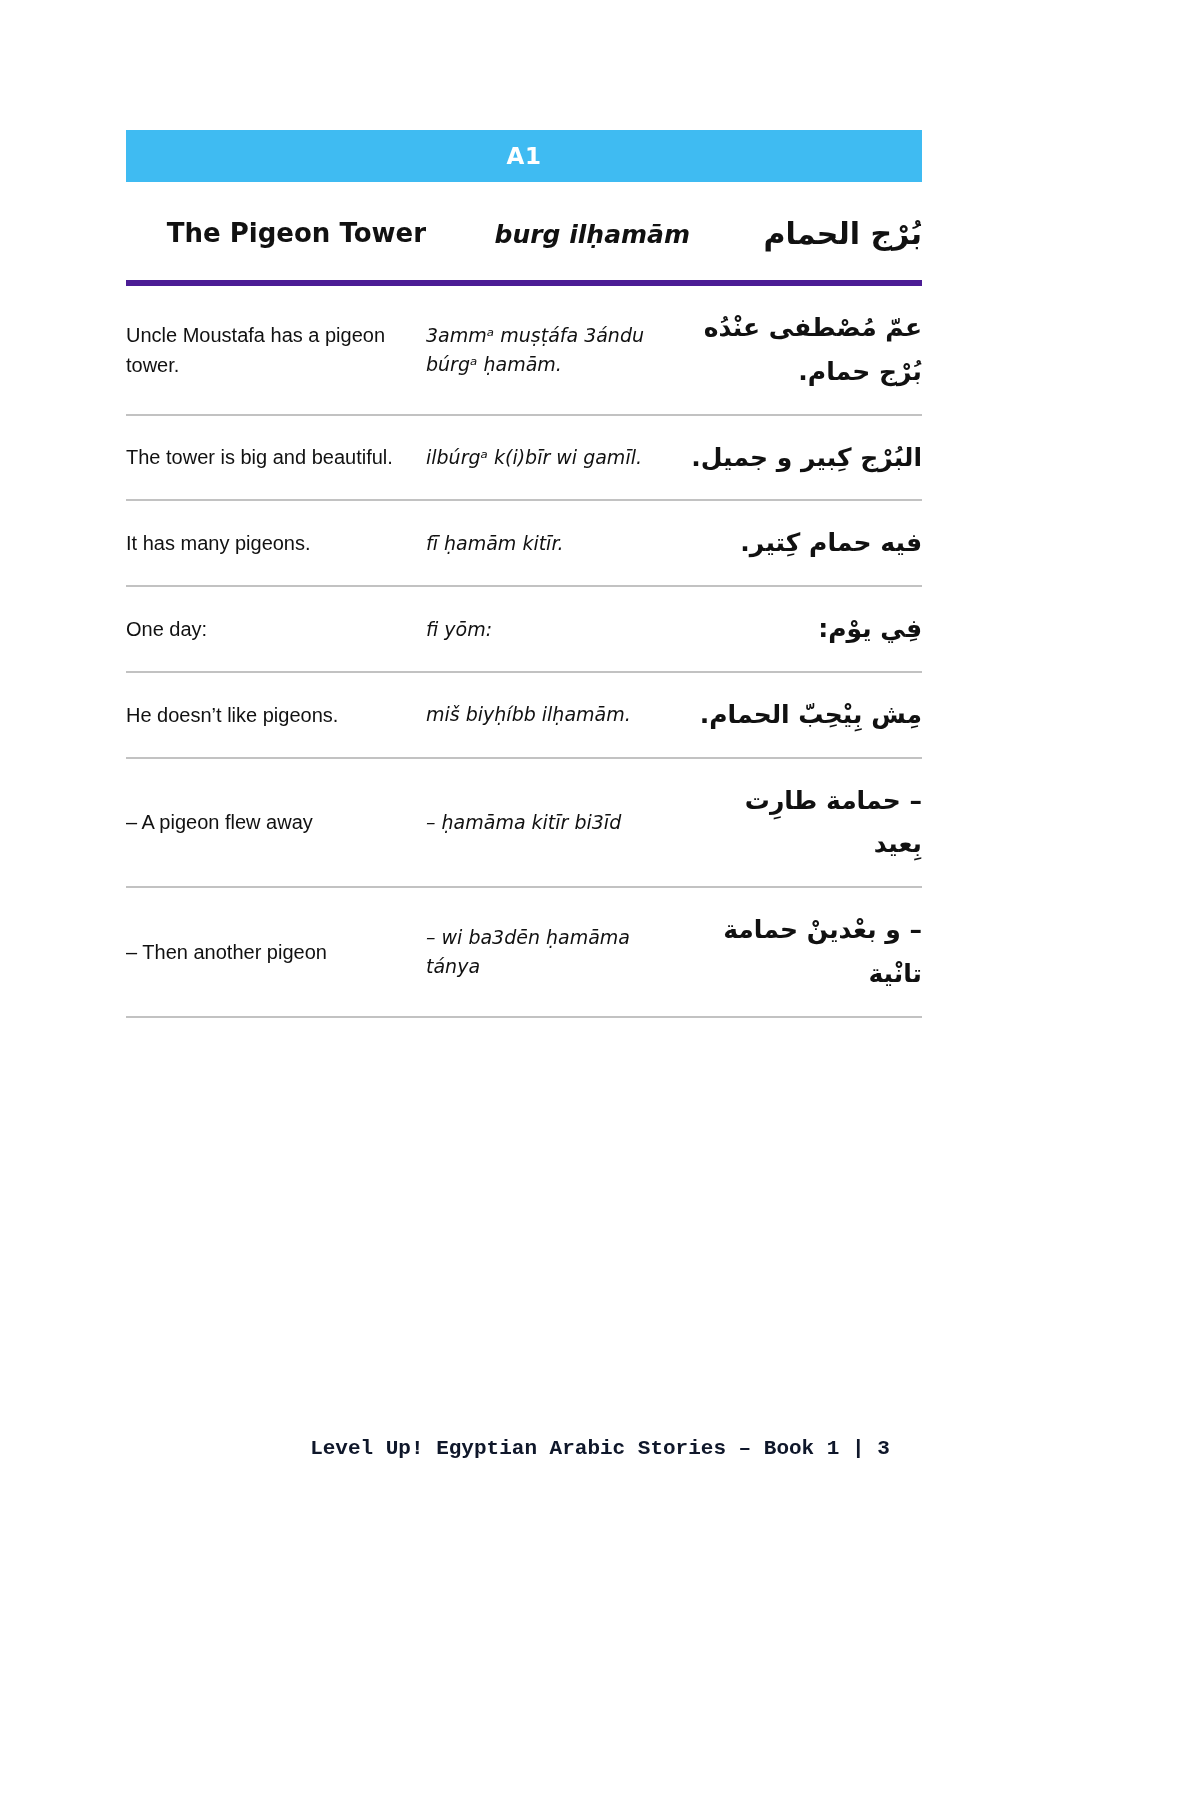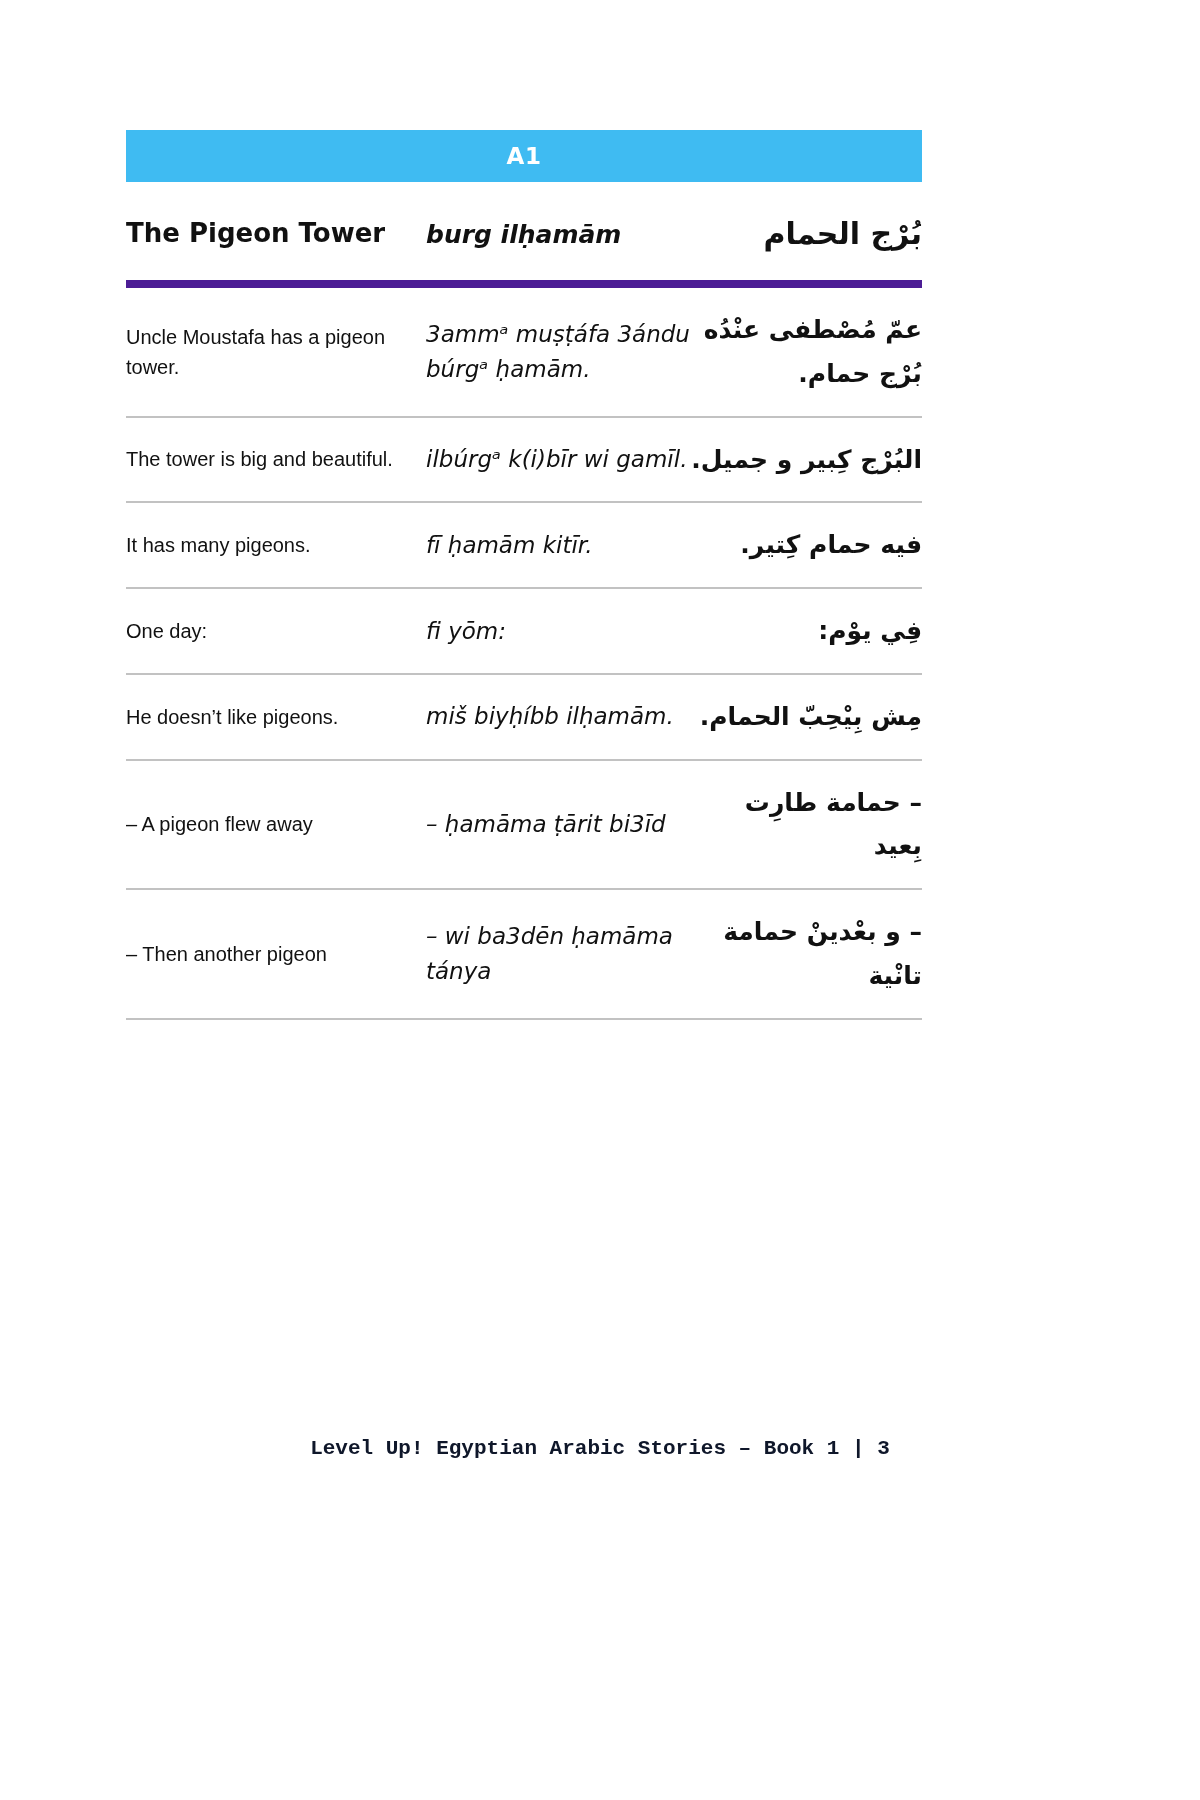--- a/index.html
+++ b/index.html
@@ -53,21 +53,22 @@
     vertical-align: middle;
     padding: 0;
   }
   .col-en   { width: 300px; }
   .col-tr   { width: 264px; }
   .col-ar   { width: 232px; }
 
   
   .title-row td {
     padding: 14px 0 22px 0;
-    border-bottom: 8px solid #4c1d95;
+    border-bottom: 6px solid #4c1d95;
+    text-align: right;
   }
   .title-en {
     font-family: "DejaVu Sans", sans-serif;
     font-weight: bold;
     font-size: 26px;
     line-height: 1.45;
     color: #111111;
     padding-right: 16px;
   }
   .title-tr {
@@ -100,21 +101,21 @@
   .cell-en {
     font-family: "Liberation Sans", sans-serif;
     font-size: 20px;
     line-height: 1.5;
     color: #111111;
     padding-right: 20px;
   }
   .cell-tr {
     font-family: "DejaVu Sans", sans-serif;
     font-style: italic;
-    font-size: 23px;
+    font-size: 19px;
     line-height: 1.5;
     color: #111111;
     padding-right: 14px;
   }
   .cell-ar {
     direction: rtl;
     text-align: right;
     font-family: "DejaVu Sans", sans-serif;
     font-size: 25px;
     line-height: 1.75;
@@ -181,21 +182,21 @@
           <td class="cell-tr">fi yōm:</td>
           <td class="cell-ar">ف<span style="color: rgb(232, 163, 61);">ِ</span>ي يو<span style="color: rgb(232, 163, 61);">ْ</span>م:</td>
         </tr>
         <tr class="data-row">
           <td class="cell-en">He doesn’t like pigeons.</td>
           <td class="cell-tr">miš biyḥíbb ilḥamām.</td>
           <td class="cell-ar">م<span style="color: rgb(232, 163, 61);">ِ</span>ش ب<span style="color: rgb(232, 163, 61);">ِ</span>ي<span style="color: rgb(232, 163, 61);">ْ</span>ح<span style="color: rgb(232, 163, 61);">ِ</span>ب<span style="color: rgb(232, 163, 61);">ّ</span> الحمام.</td>
         </tr>
         <tr class="data-row">
           <td class="cell-en">– A pigeon flew away</td>
-          <td class="cell-tr">– ḥamāma ṭārit bi3īd</td>
+          <td class="cell-tr">– ḥamāma kitīr bi3īd</td>
           <td class="cell-ar">– حمامة طار<span style="color: rgb(232, 163, 61);">ِ</span>ت ب<span style="color: rgb(232, 163, 61);">ِ</span>عيد</td>
         </tr>
         <tr class="data-row">
           <td class="cell-en">– Then another pigeon</td>
           <td class="cell-tr">– wi ba3dēn ḥamāma tánya</td>
           <td class="cell-ar">– و بع<span style="color: rgb(232, 163, 61);">ْ</span>دين<span style="color: rgb(232, 163, 61);">ْ</span> حمامة تان<span style="color: rgb(232, 163, 61);">ْ</span>ية</td>
         </tr>
       </tbody>
   </table>
 

